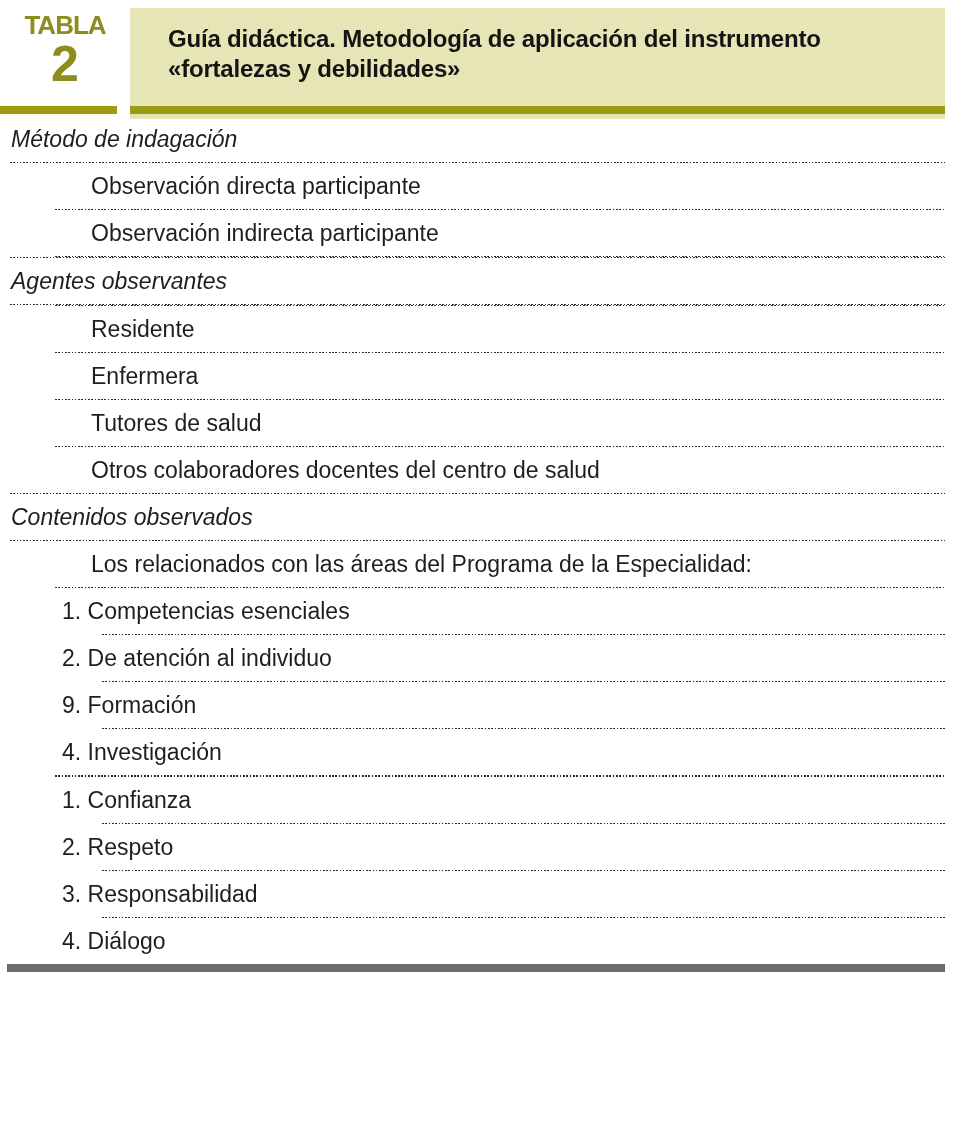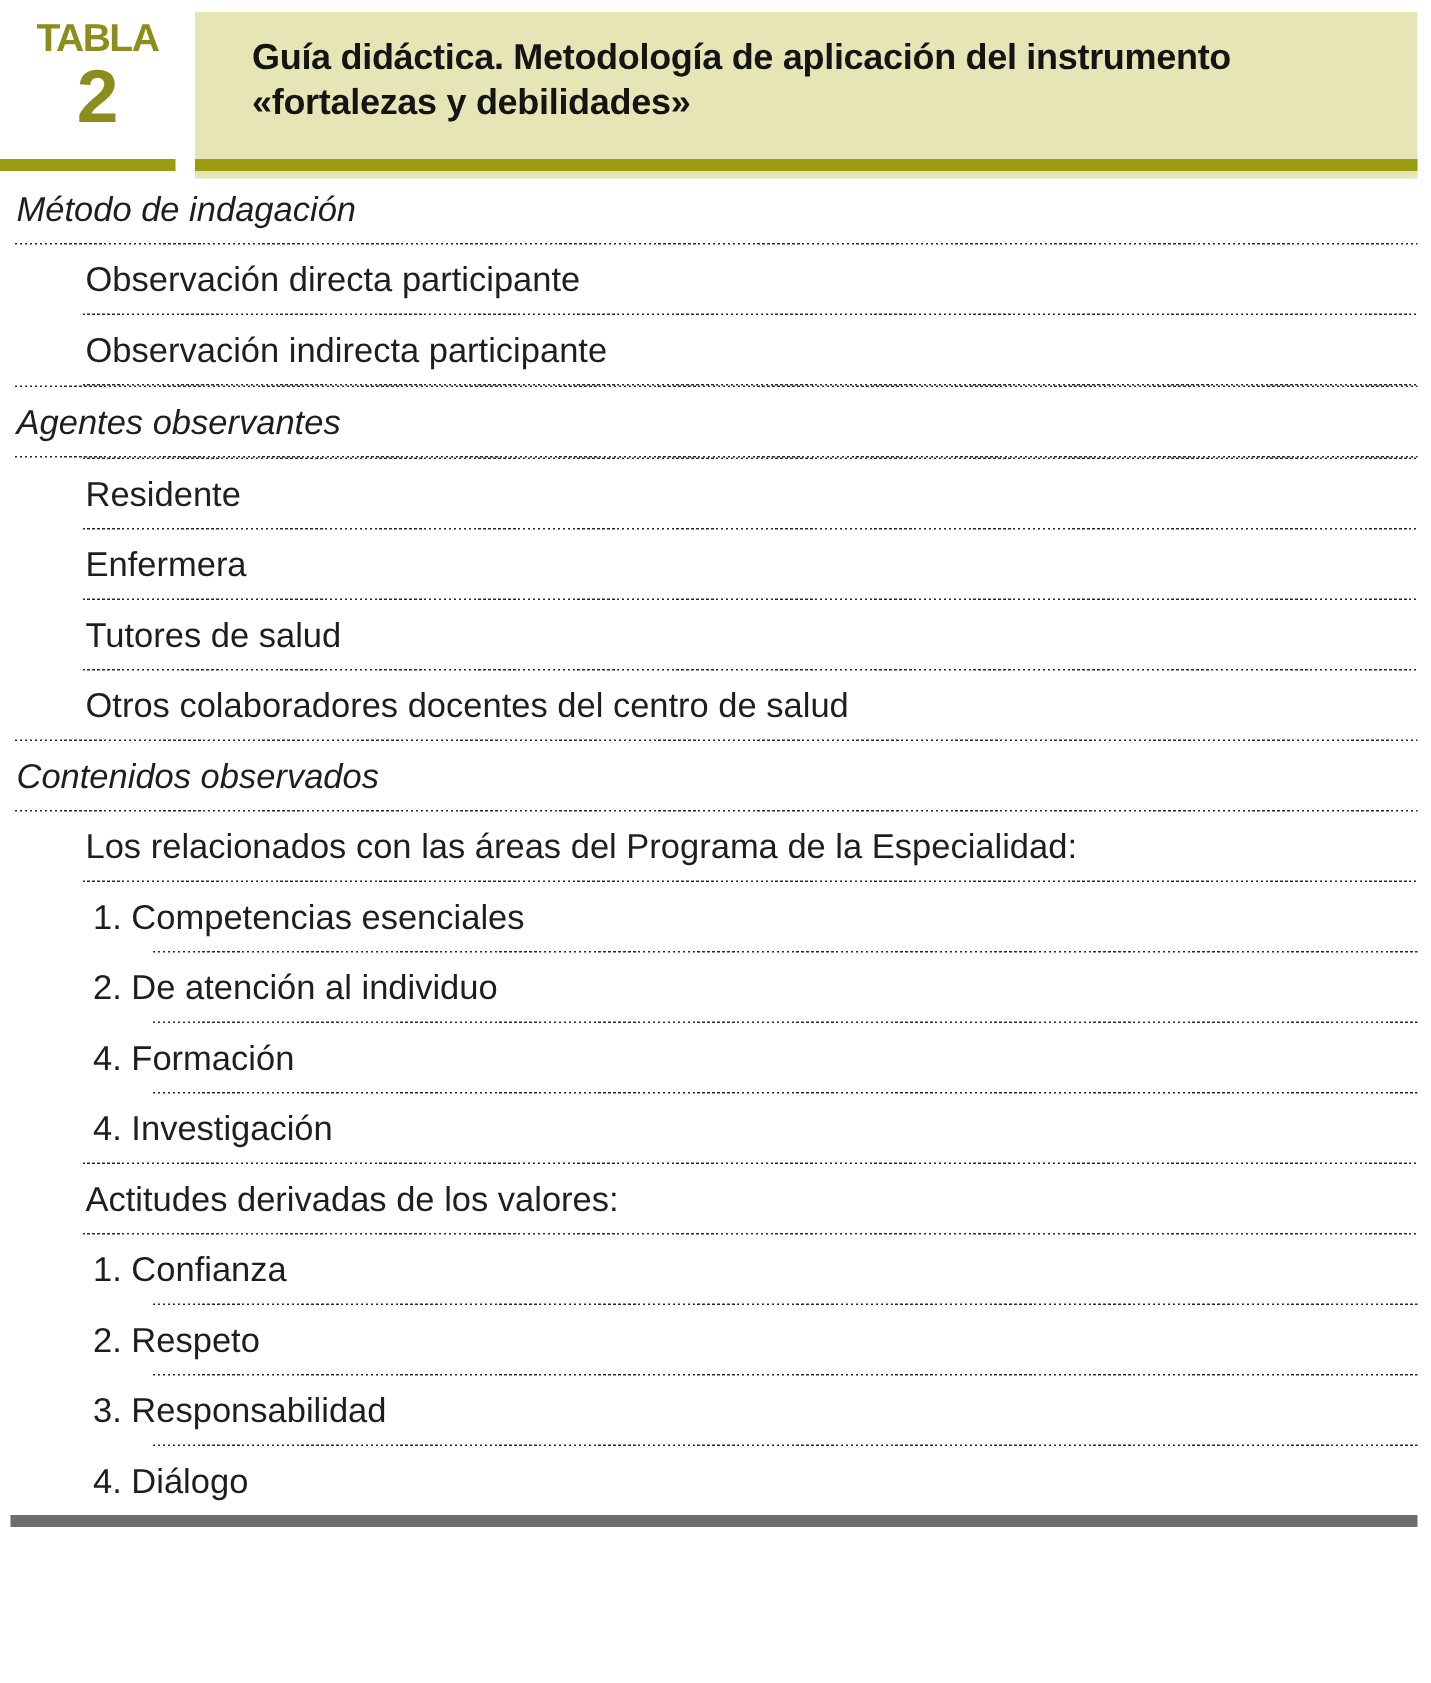--- a/index.html
+++ b/index.html
@@ -47,21 +47,21 @@
   }
 
   
   .tbl { position: relative; }
   .row {
     height: 46px;
     display: flex; align-items: center;
     font-size: 23px; color: #1e1e1e;
   }
   .lvl0 { padding-left: 11px; font-style: italic; }
-  .lvl1 { padding-left: 57px; }
+  .lvl1 { padding-left: 57px; margin-left: 34px; }
   .lvl2 { padding-left: 62px; }
   .sep {
     height: 1px; margin-right: 9px;
     background: repeating-linear-gradient(90deg, #2a2a2a 0 1.6px, transparent 1.6px 3.3px);
   }
   .i0 { margin-left: 10px; }
   .i1 { margin-left: 55px; }
   .i2 { margin-left: 102px; }
 
   
@@ -135,30 +135,27 @@
     <div class="sep i1"></div>
     <div class="row lvl2">
         <span>1. Competencias esenciales</span>
       </div>
     <div class="sep i2"></div>
     <div class="row lvl2">
         <span>2. De atención al individuo</span>
       </div>
     <div class="sep i2"></div>
     <div class="row lvl2">
-        <span>4. Formación</span>
+        <span>9. Formación</span>
       </div>
     <div class="sep i2"></div>
     <div class="row lvl2">
         <span>4. Investigación</span>
       </div>
     <div class="sep i1"></div>
-    <div class="row lvl1">
-        <span>Actitudes derivadas de los valores:</span>
-      </div>
     <div class="sep i1"></div>
     <div class="row lvl2">
         <span>1. Confianza</span>
       </div>
     <div class="sep i2"></div>
     <div class="row lvl2">
         <span>2. Respeto</span>
       </div>
     <div class="sep i2"></div>
     <div class="row lvl2">

